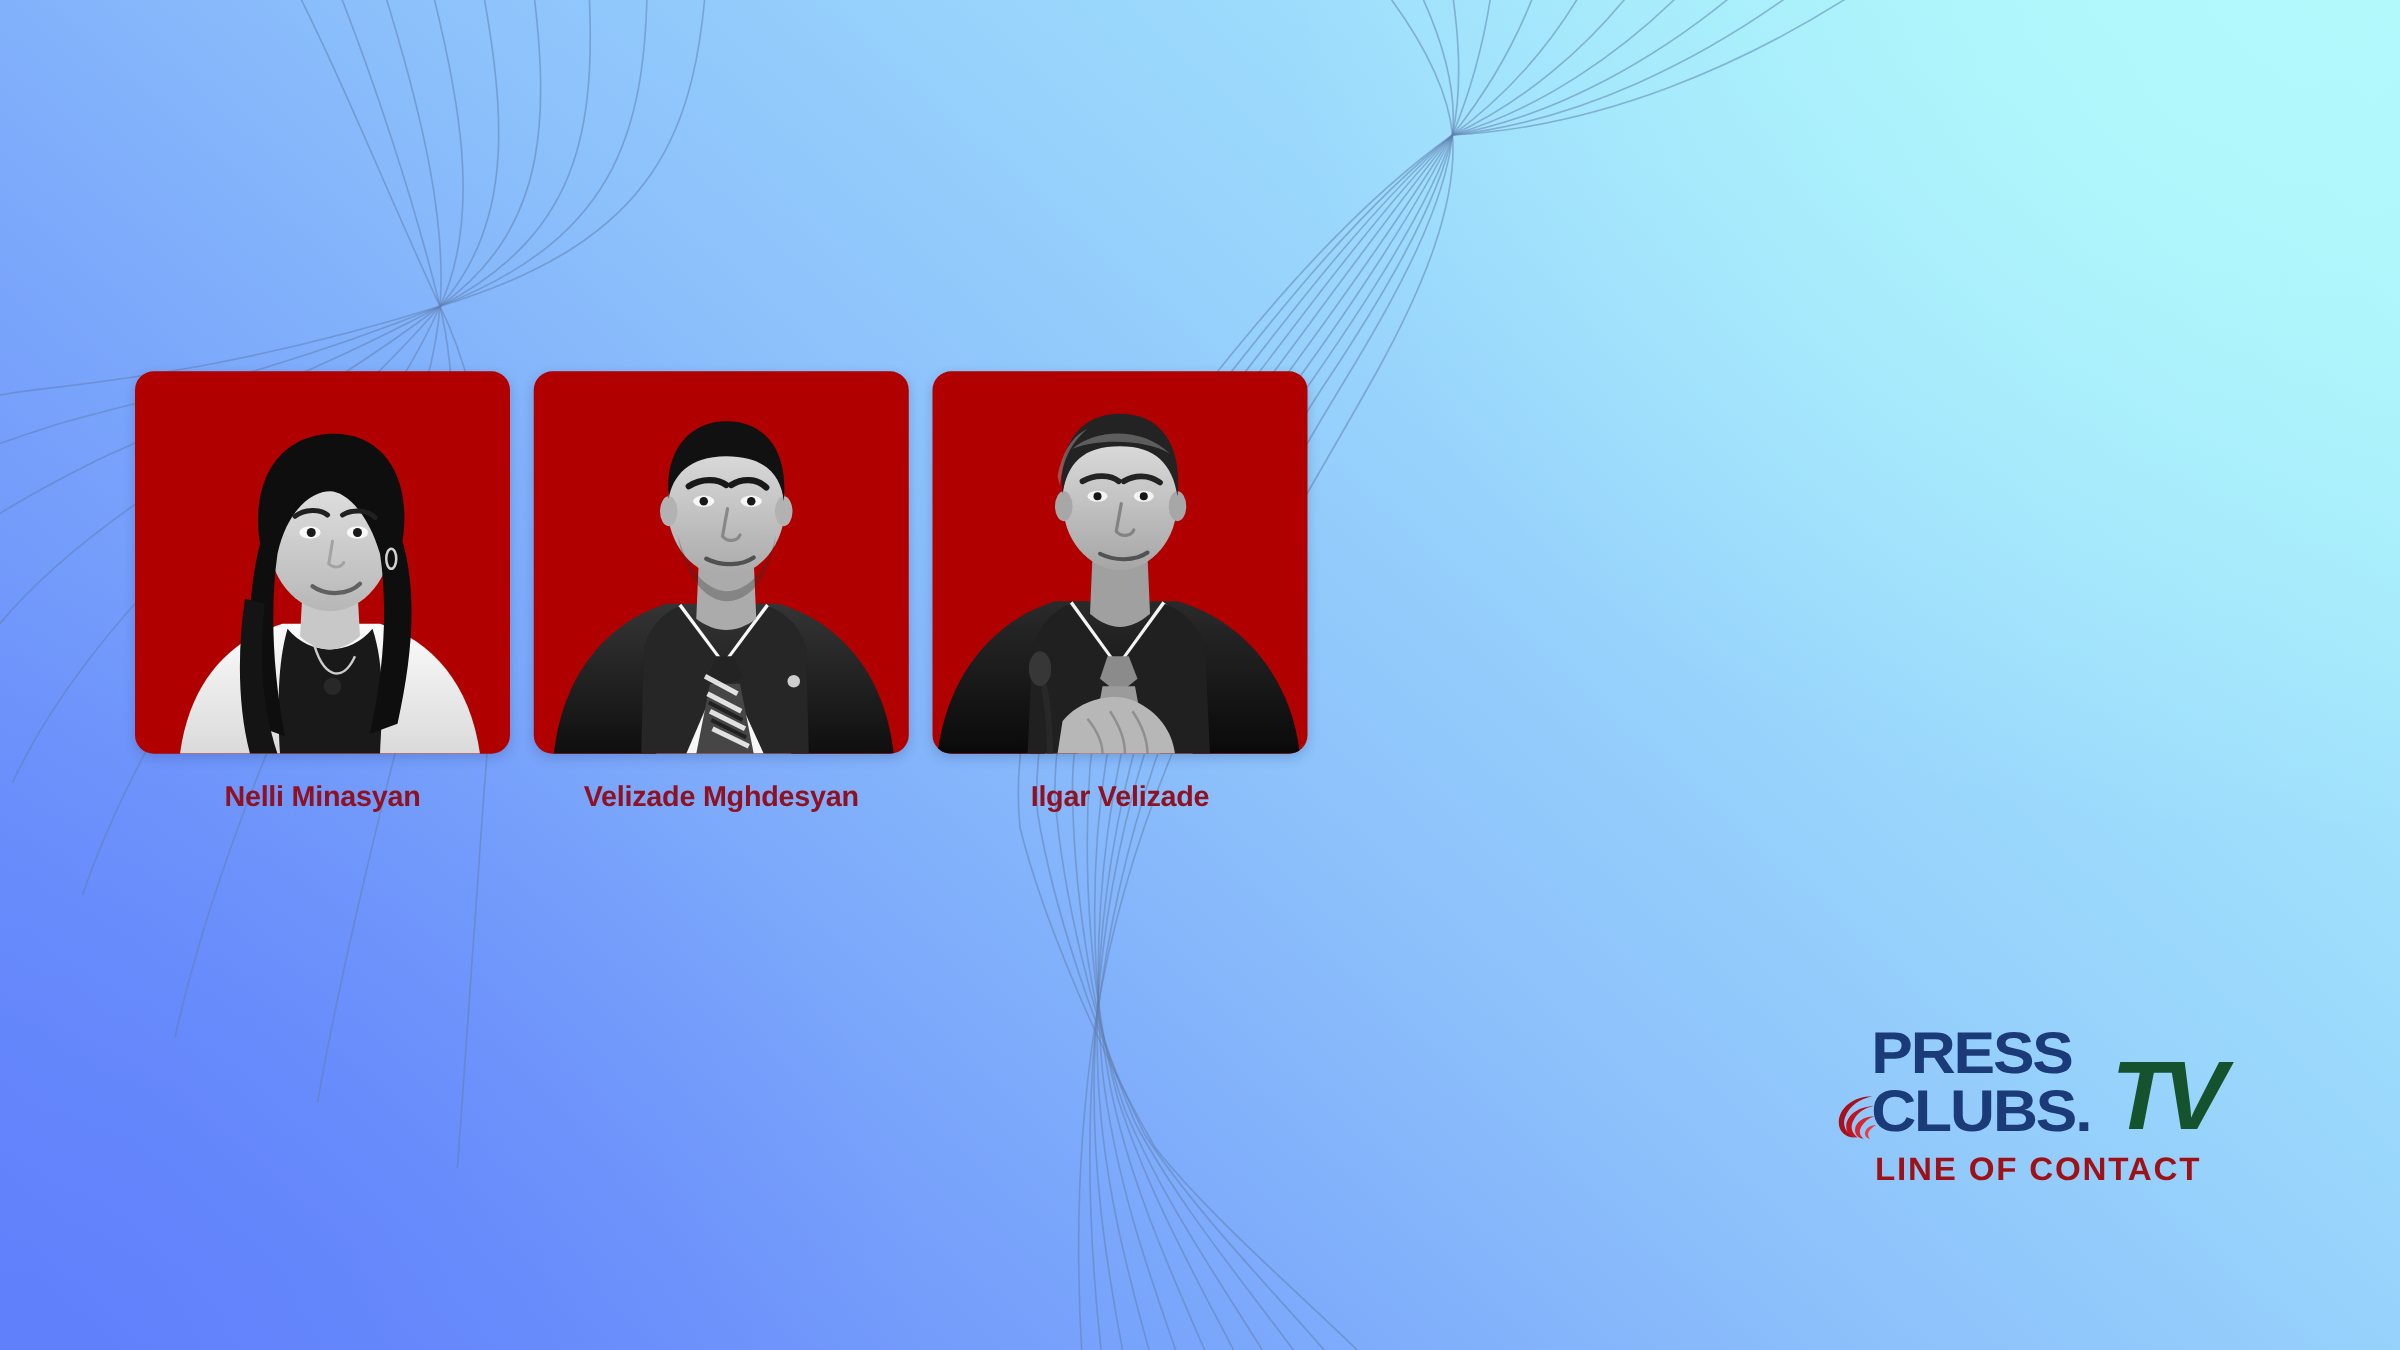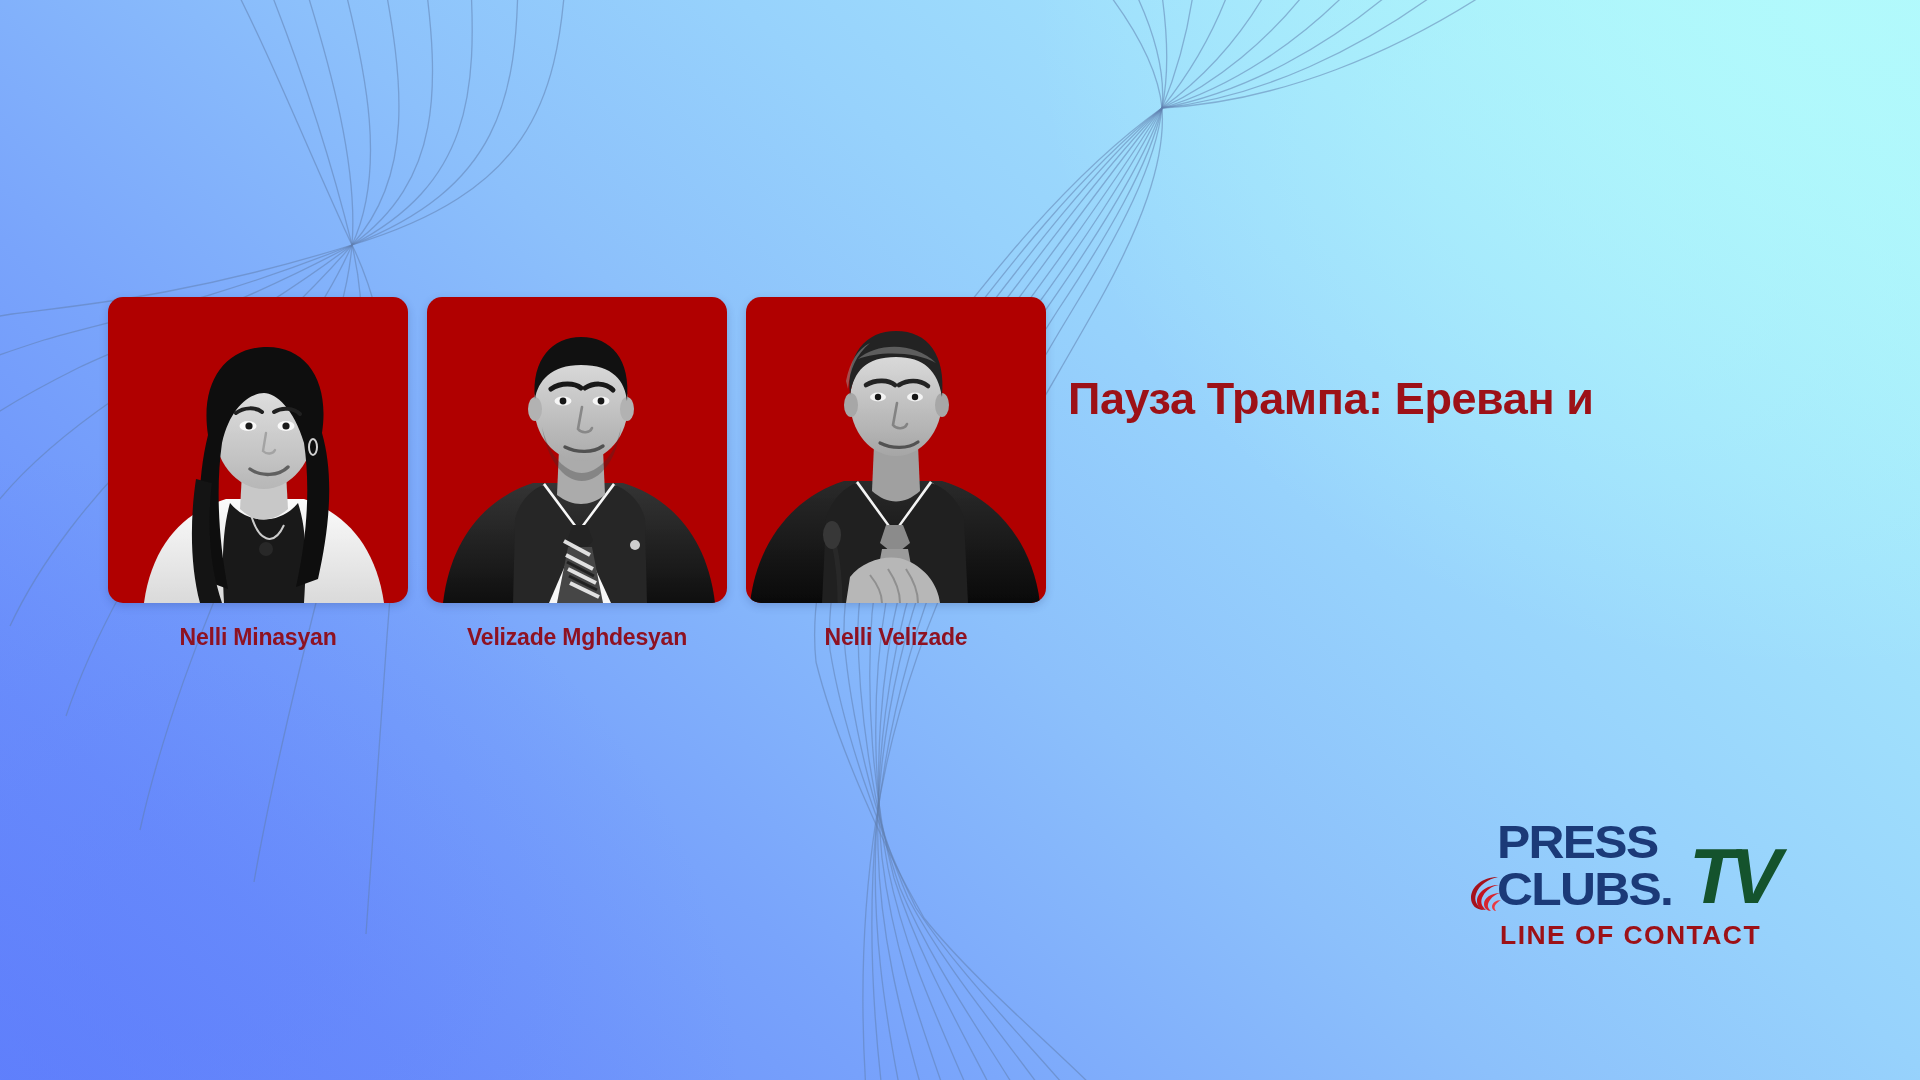--- a/index.html
+++ b/index.html
@@ -404,27 +404,26 @@
               <path d="M 124 278 C 132 288 136 298 136 306"></path>
               <path d="M 142 272 C 150 284 154 296 154 306"></path>
               <path d="M 160 272 C 168 284 172 296 172 306"></path>
             </g>
 
             <path d="M 88 246 C 92 264 94 284 94 306" stroke="#2e2e31" stroke-width="5" fill="none"></path>
             <ellipse cx="86" cy="238" rx="9" ry="14" fill="#3c3c40"></ellipse>
           </g>
         </svg>
       </div>
-      <div class="person-name">Nelli Velizade</div>
+      <div class="person-name">Ilgar Velizade</div>
     </div>
 
   </div>
 
   <div class="headline">
-    <span class="l">Пауза Трампа: Ереван и</span>
   </div>
 
   <div class="logo">
     <div class="logo-words">
 
       <span class="logo-tv">TV</span>
 
       <span class="logo-press">PRESS</span>
       <span class="logo-clubs">CLUBS.</span>
 

